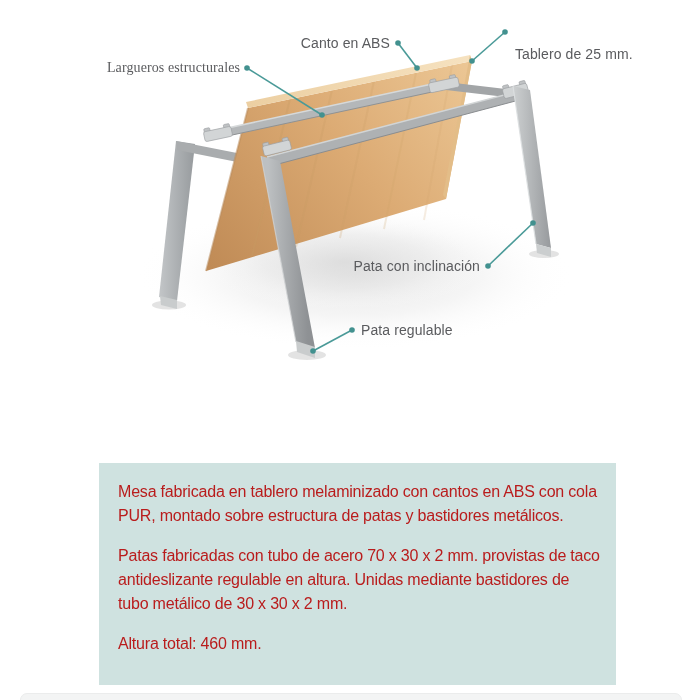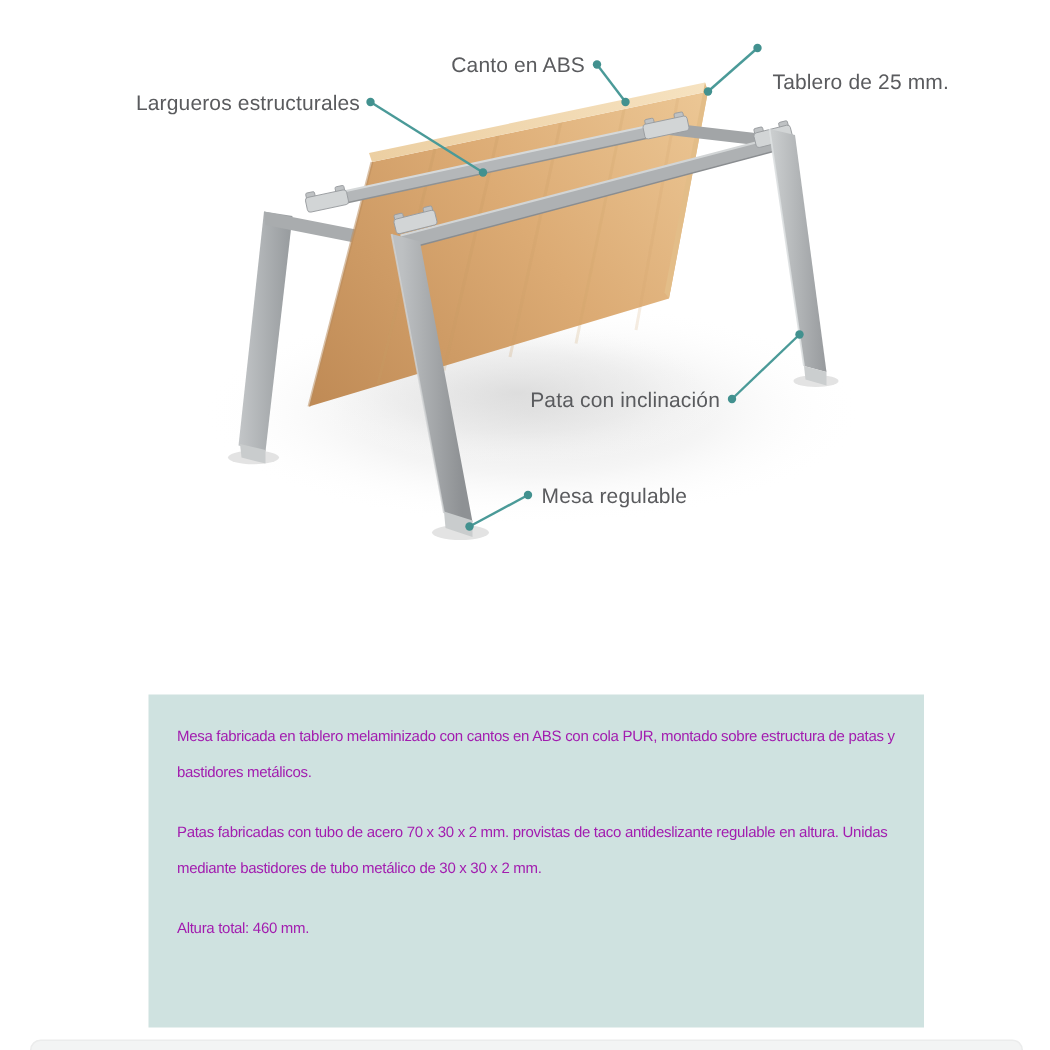--- a/index.html
+++ b/index.html
@@ -22,24 +22,24 @@
   .info-box{
     position:absolute;
     left:99px;top:463px;
     width:517px;height:222px;
     box-sizing:border-box;
     background:#cfe2e0;
     padding:17px 16px 0 19px;
   }
   .info-box p{
     margin:0 0 16px 0;
-    font-size:10px;
+    font-size:16px;
     letter-spacing:-0.2px;
     line-height:24px;
-    color:#a21caf;
+    color:#b91c1c;
   }
   .next-edge{
     position:absolute;
     left:20px;top:693px;
     width:660px;height:14px;
     background:#f3f4f4;
     border:1px solid #ebecec;
     border-radius:7px 7px 0 0;
   }
 </style>
@@ -169,25 +169,25 @@
           <circle cx="505" cy="32" r="2.8"></circle>
             <circle cx="472" cy="61" r="2.8"></circle>
           <circle cx="488" cy="266" r="2.8"></circle>
             <circle cx="533" cy="223" r="2.8"></circle>
           <circle cx="352" cy="330" r="2.8"></circle>
             <circle cx="313" cy="351" r="2.8"></circle>
         </g>
       </g>
     </svg>
 
-    <div class="label" style="right:460px;top:60px;">Largueros estructurales</div>
+    <div class="label" style="right:460px;top:60px;font-family:Liberation Serif, serif;">Largueros estructurales</div>
     <div class="label" style="right:310px;top:35px;margin-left:48px;">Canto en ABS</div>
     <div class="label" style="left:515px;top:24px;margin-top:22px;">Tablero de 25 mm.</div>
     <div class="label" style="right:220px;top:258px;">Pata con inclinación</div>
-    <div class="label" style="left:361px;top:322px;">Mesa regulable</div>
+    <div class="label" style="left:361px;top:322px;">Pata regulable</div>
   </div>
 
   <div class="info-box">
     <p>Mesa fabricada en tablero melaminizado con cantos en ABS con cola PUR, montado sobre estructura de patas y bastidores metálicos.</p>
     <p>Patas fabricadas con tubo de acero 70 x 30 x 2 mm. provistas de taco antideslizante regulable en altura. Unidas mediante bastidores de tubo metálico de 30 x 30 x 2 mm.</p>
     <p>Altura total: 460 mm.</p>
   </div>
 
   <div class="next-edge"></div>
 

